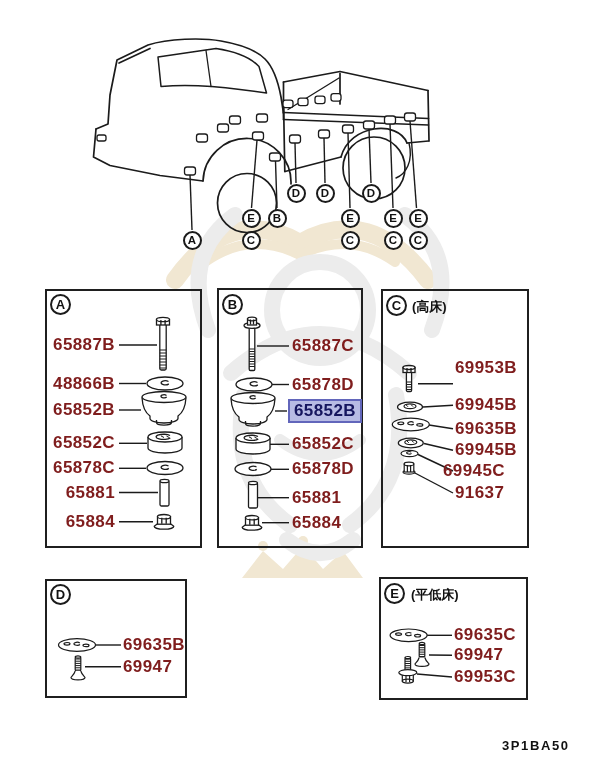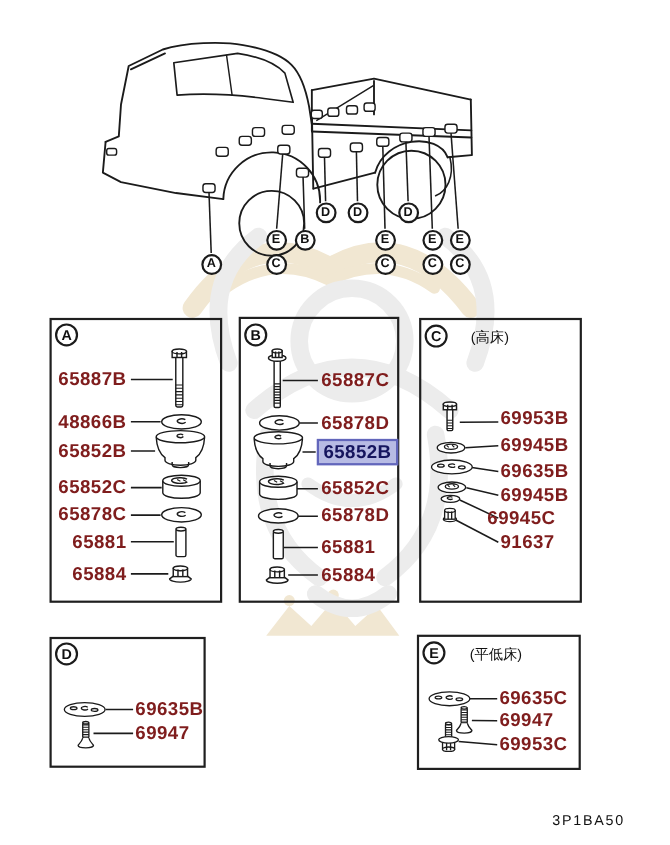--- a/index.html
+++ b/index.html
@@ -6,25 +6,25 @@
   .page{position:relative;width:609px;height:768px;background:#ffffff;overflow:hidden;
         font-family:"Liberation Sans","DejaVu Sans",sans-serif;color:#0c0c0c;}
   svg.layer{position:absolute;left:0;top:0;}
   .callout{position:absolute;width:19px;height:19px;box-sizing:border-box;border:2px solid #1b1b1b;
            border-radius:50%;background:#fff;text-align:center;font-weight:bold;font-size:11.5px;
            line-height:15px;color:#111;z-index:3;}
   .pbox{position:absolute;border:2px solid #1f1f1f;box-sizing:border-box;z-index:2;background:transparent;}
   .boxart{position:absolute;left:0;top:0;}
   .gcirc{position:absolute;width:21px;height:21px;box-sizing:border-box;border:2px solid #1b1b1b;
          border-radius:50%;text-align:center;font-weight:bold;font-size:13px;line-height:17px;color:#111;}
-  .gsub{position:absolute;font-weight:normal;font-size:13px;color:#111;white-space:nowrap;margin-left:16px;}
+  .gsub{position:absolute;font-weight:bold;font-size:13px;color:#111;white-space:nowrap;}
   .plabel{position:absolute;font-weight:bold;font-size:17px;letter-spacing:.4px;color:#7f1d1d;
           white-space:nowrap;line-height:18px;cursor:pointer;}
   .plabel.hl{background:#b7bbe4;border:2px solid #6266bb;color:#15155e;padding:1px 4px;line-height:18px;}
-  .footer-code{position:absolute;left:502px;top:738px;font-weight:normal;font-size:13px;
+  .footer-code{position:absolute;left:502px;top:738px;font-weight:bold;font-size:13px;
                letter-spacing:1.6px;color:#111;z-index:3;}
 </style>
 </head>
 <body>
 
 <div class="page">
 
   <svg width="0" height="0" style="position:absolute" aria-hidden="true">
     <defs>
       <g id="i-hexbolt-lg" stroke="#1b1b1b" fill="#fff" stroke-width="1.3">
@@ -369,21 +369,21 @@
         </g>
       <g>
           <use href="#i-washer-xs" x="26.5" y="162.5"></use>
         </g>
       <g>
           <use href="#i-nut-sm" x="26" y="177"></use>
         </g>
     </svg>
     <div class="gcirc" style="left:3px;top:4px">C</div>
     <div class="gsub" style="left:29px;top:7px">(高床)</div>
-    <div class="plabel" style="left:72px;top:80px">69953B</div>
+    <div class="plabel" style="left:72px;top:68px">69953B</div>
     <div class="plabel" style="left:72px;top:105.3px">69945B</div>
     <div class="plabel" style="left:72px;top:128.7px">69635B</div>
     <div class="plabel" style="left:72px;top:150.3px">69945B</div>
     <div class="plabel" style="left:60px;top:171px">69945C</div>
     <div class="plabel" style="left:72px;top:193px">91637</div>
   </div>
 
   <div class="pbox" style="left:45px;top:579px;width:142px;height:119px">
     <svg class="boxart" width="138" height="115" viewBox="0 0 138 115">
       <g stroke="#1b1b1b" stroke-width="1.4">

